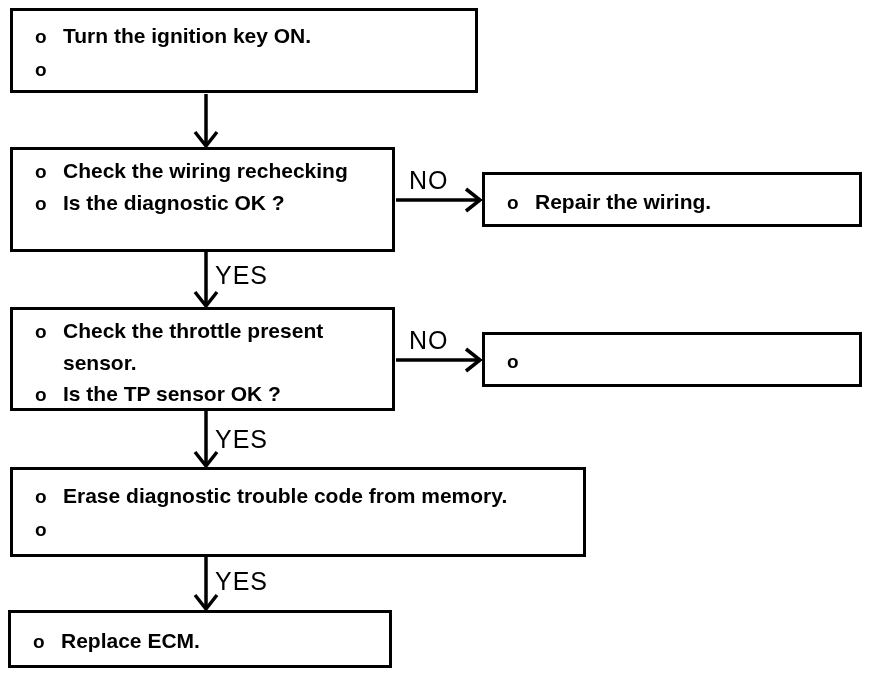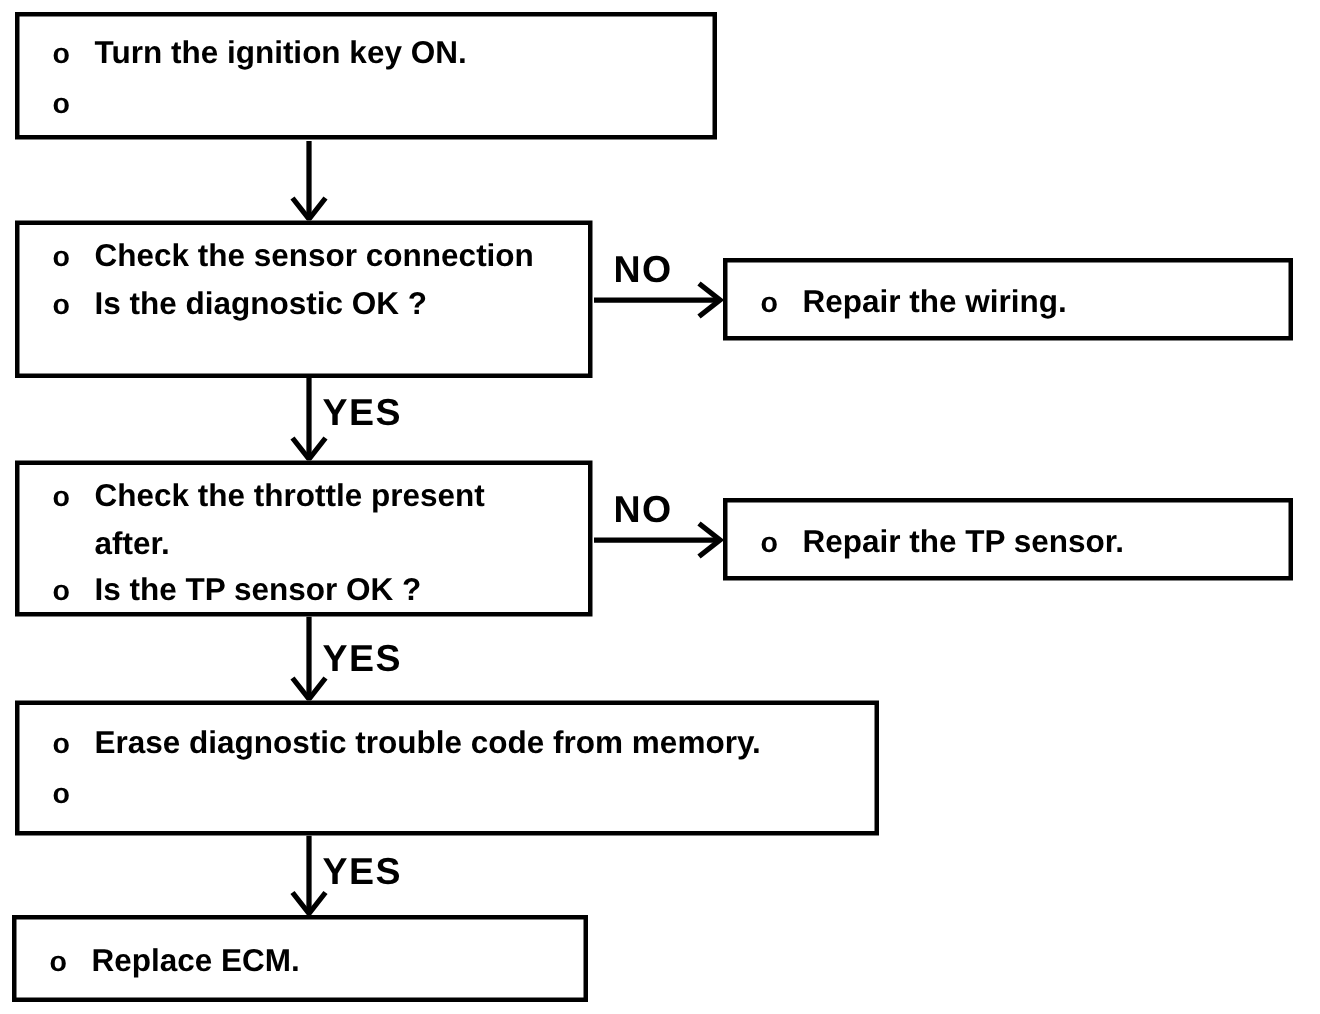--- a/index.html
+++ b/index.html
@@ -34,21 +34,21 @@
   }
   .bu {
     display: inline-block;
     width: 28px;
     flex: 0 0 28px;
     font-size: 19px;
   }
   .edge-label {
     position: absolute;
     font-size: 25px;
-    font-weight: bold;
+    font-weight: normal;
     letter-spacing: 1px;
   }
   svg.wires {
     position: absolute;
     left: 0;
     top: 0;
     pointer-events: none;
   }
   
   .b-start   { left: 10px;  top: 8px;   width: 468px; height: 85px;  padding-top: 8px;  }
@@ -105,21 +105,21 @@
       <span class="tx">Turn the ignition key ON.</span>
     </div>
     <div class="bl">
       <span class="bu">o</span>
     </div>
   </div>
 
   <div class="box b-wiring">
     <div class="bl">
       <span class="bu">o</span>
-      <span class="tx">Check the sensor connection</span>
+      <span class="tx">Check the wiring rechecking</span>
     </div>
     <div class="bl">
       <span class="bu">o</span>
       <span class="tx">Is the diagnostic OK ?</span>
     </div>
   </div>
 
   <div class="box b-rwire">
     <div class="bl">
       <span class="bu">o</span>
@@ -127,32 +127,31 @@
     </div>
   </div>
 
   <div class="box b-tp">
     <div class="bl">
       <span class="bu">o</span>
       <span class="tx">Check the throttle present</span>
     </div>
     <div class="bl">
       <span class="bu"></span>
-      <span class="tx">after.</span>
+      <span class="tx">sensor.</span>
     </div>
     <div class="bl">
       <span class="bu">o</span>
       <span class="tx">Is the TP sensor OK ?</span>
     </div>
   </div>
 
   <div class="box b-rtp">
     <div class="bl">
       <span class="bu">o</span>
-      <span class="tx">Repair the TP sensor.</span>
     </div>
   </div>
 
   <div class="box b-erase">
     <div class="bl">
       <span class="bu">o</span>
       <span class="tx">Erase diagnostic trouble code from memory.</span>
     </div>
     <div class="bl">
       <span class="bu">o</span>

